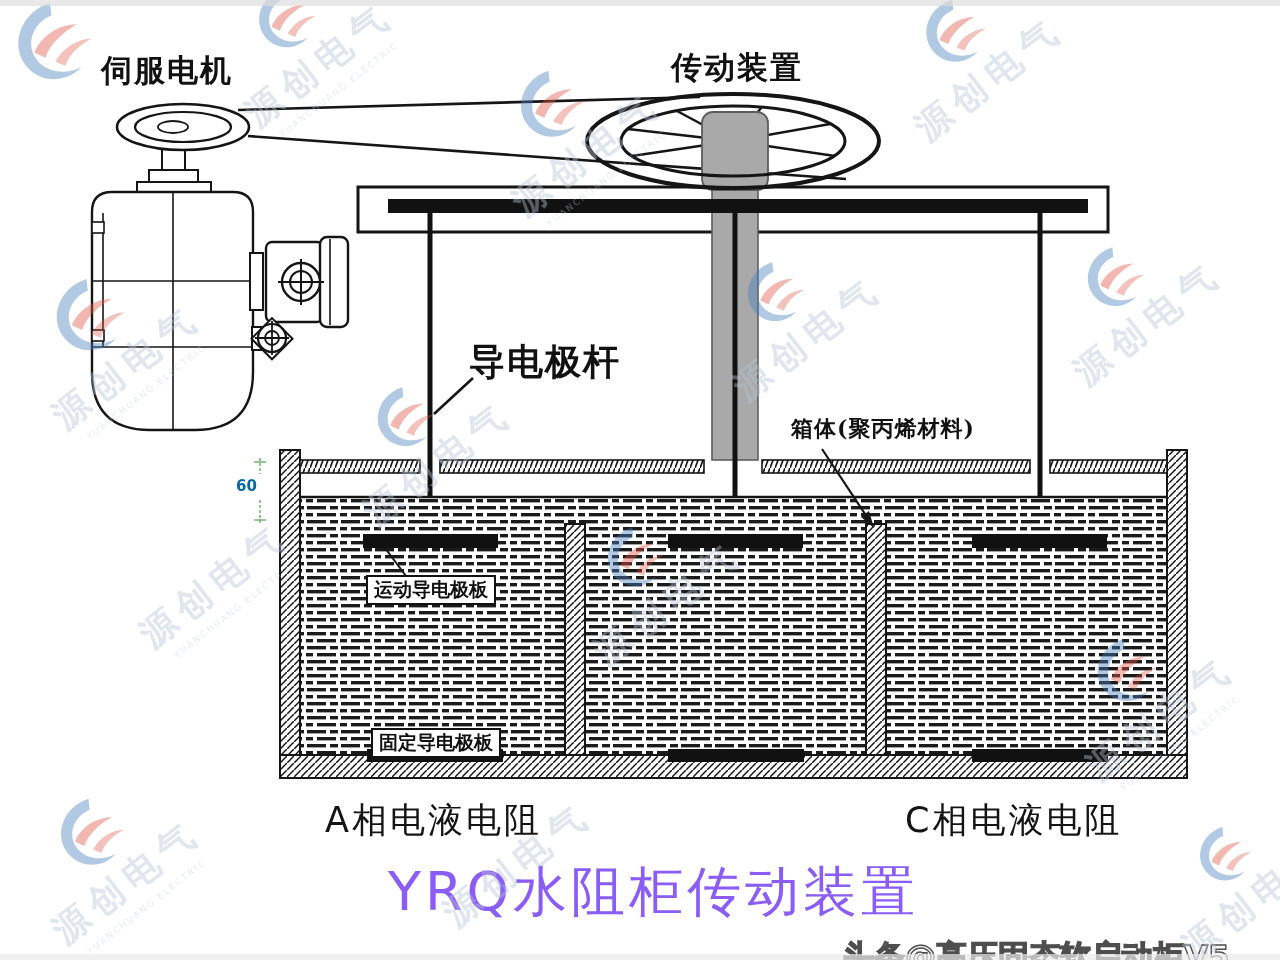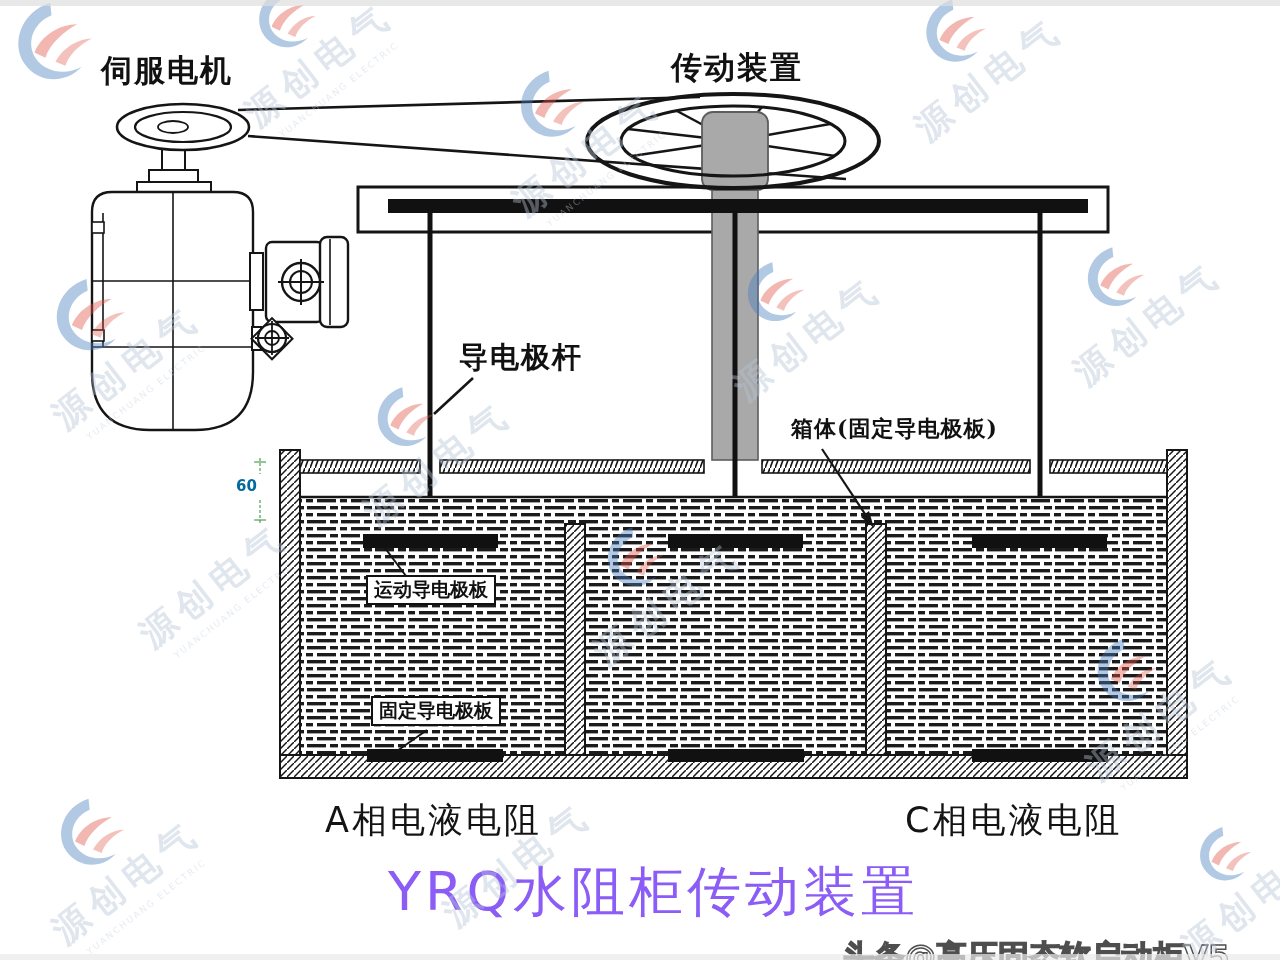--- a/index.html
+++ b/index.html
@@ -181,28 +181,28 @@
       <line x1="260" y1="500" x2="260" y2="524" stroke-dasharray="3,2"></line>
       <line x1="254" y1="462" x2="266" y2="462"></line>
       <line x1="254" y1="520" x2="266" y2="520"></line>
     </g>
   </svg>
 
   <div class="callout" style="left:101px;top:55px;font-size:31px;letter-spacing:2px">伺服电机</div>
 
   <div class="callout" style="left:671px;top:52px;font-size:31px;letter-spacing:2px">传动装置</div>
 
-  <div class="callout" style="left:459px;top:343px;font-size:29px;letter-spacing:2px">导电极杆</div>
-
-  <div class="callout" style="left:791px;top:417px;font-size:22px;letter-spacing:1px">箱体(固定导电极板)</div>
+  <div class="callout" style="left:469px;top:343px;font-size:36px;letter-spacing:2px">导电极杆</div>
+
+  <div class="callout" style="left:791px;top:417px;font-size:22px;letter-spacing:1px">箱体(聚丙烯材料)</div>
 
   <div class="boxed" style="left:366px;top:575px;font-size:19px">运动导电极板</div>
 
 
-  <div class="boxed" style="left:371px;top:696px;font-size:19px">固定导电极板</div>
+  <div class="boxed" style="left:371px;top:728px;font-size:19px">固定导电极板</div>
 
   <div class="tank-label" style="left:325px;top:797px">A相电液电阻</div>
   <div class="tank-label" style="left:905px;top:797px">C相电液电阻</div>
 
   <div id="main-title">YRQ水阻柜传动装置</div>
 
   <div id="signature">头条@高压固态软启动柜V5</div>
 
   <div id="dim-60">60</div>
 

